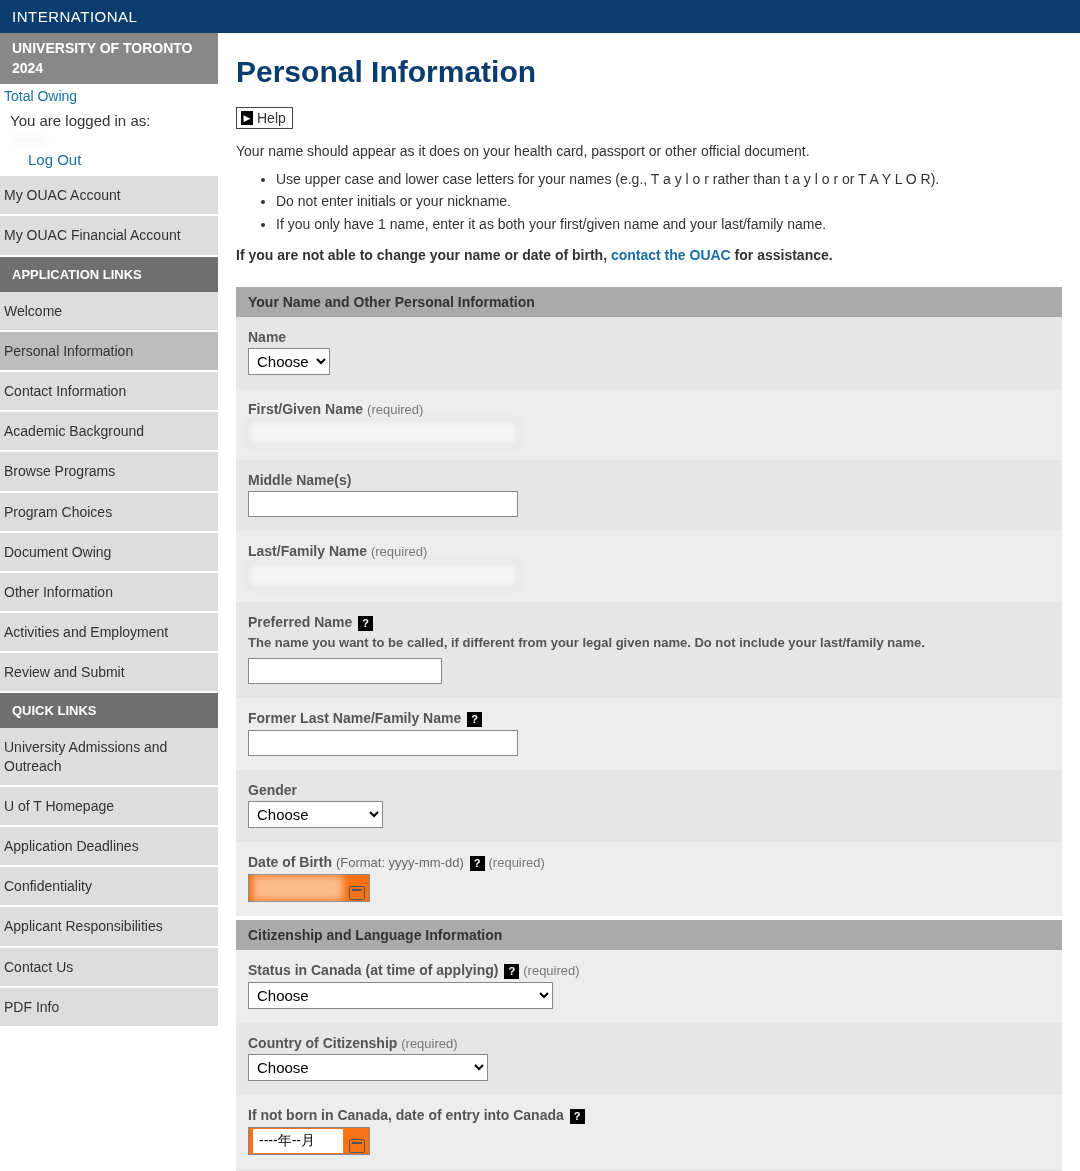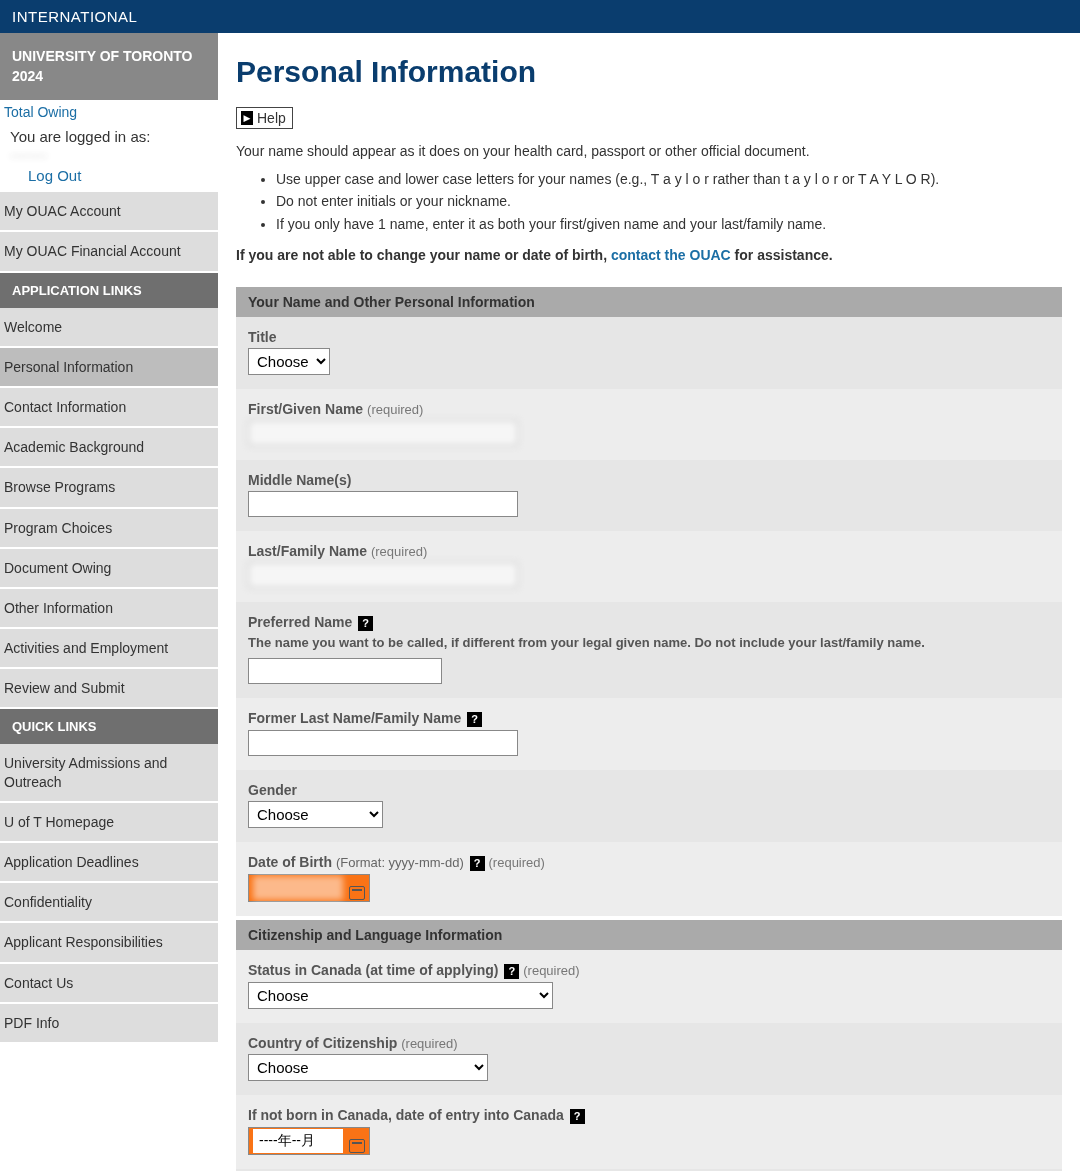--- a/index.html
+++ b/index.html
@@ -1,20 +1,20 @@
 <!DOCTYPE html>
 <html><head>
 <meta charset="utf-8">
 <style>
 * { box-sizing: border-box; margin: 0; padding: 0; }
 body { font-family: Arial, Helvetica, sans-serif; font-size: 14px; color: #333; background: #fff; width: 1080px; }
 .topbar { background: #0a3d6e; color: #fff; padding: 8px 12px; font-size: 15px; letter-spacing: 0.5px; }
 .container { display: flex; align-items: flex-start; }
 .sidebar { width: 218px; flex-shrink: 0; }
-.side-header { background: #888; color: #fff; padding: 14px 12px; font-weight: bold; font-size: 14px; line-height: 1.4; }
+.side-header { background: #888; color: #fff; padding: 6px 12px; font-weight: bold; font-size: 14px; line-height: 1.4; }
 .side-section-label { background: #6f6f6f; color: #fff; padding: 10px 12px; font-weight: bold; font-size: 13px; }
 .side-item { background: #ddd; color: #333; padding: 10px 4px; font-size: 14px; border-bottom: 2px solid #fff; line-height: 1.3; cursor: pointer; }
 .side-item.active { background: #bdbdbd; }
 .total-owing { color: #1b6ea5; padding: 4px 0 4px 4px; font-size: 14px; }
 .logged-in { padding: 4px 10px 0 10px; font-size: 15px; }
 .logged-name { filter: blur(3px); opacity: 0.6; padding: 2px 10px; font-size: 14px; }
 .logout { color: #1b6ea5; padding: 2px 10px 8px 28px; font-size: 15px; cursor: pointer; display: inline-block; }
 .main { flex: 1; padding: 8px 18px 40px 18px; }
 h1 { color: #0a3d6e; font-size: 30px; font-weight: bold; margin: 14px 0 18px 0; }
 .help-btn { display: inline-flex; align-items: center; border: 1px solid #444; padding: 2px 6px 2px 4px; font-size: 14px; background: #fff; cursor: pointer; margin-bottom: 12px; }
@@ -100,21 +100,21 @@
         <li>If you only have 1 name, enter it as both your first/given name and your last/family name.</li>
       </ul>
 
     <p class="contact-line">
       <span>If you are not able to change your name or date of birth, </span><a href="#">contact the OUAC</a><span> for assistance.</span>
     </p>
 
     <div class="section-head">Your Name and Other Personal Information</div>
 
     <div class="form-block">
-      <label class="field-label">Title</label>
+      <label class="field-label">Name</label>
       <select>
         <option>Choose</option>
       </select>
     </div>
 
     <div class="form-block alt">
       <label class="field-label">
         <span>First/Given Name</span>
         <span class="req">(required)</span>
       </label>

